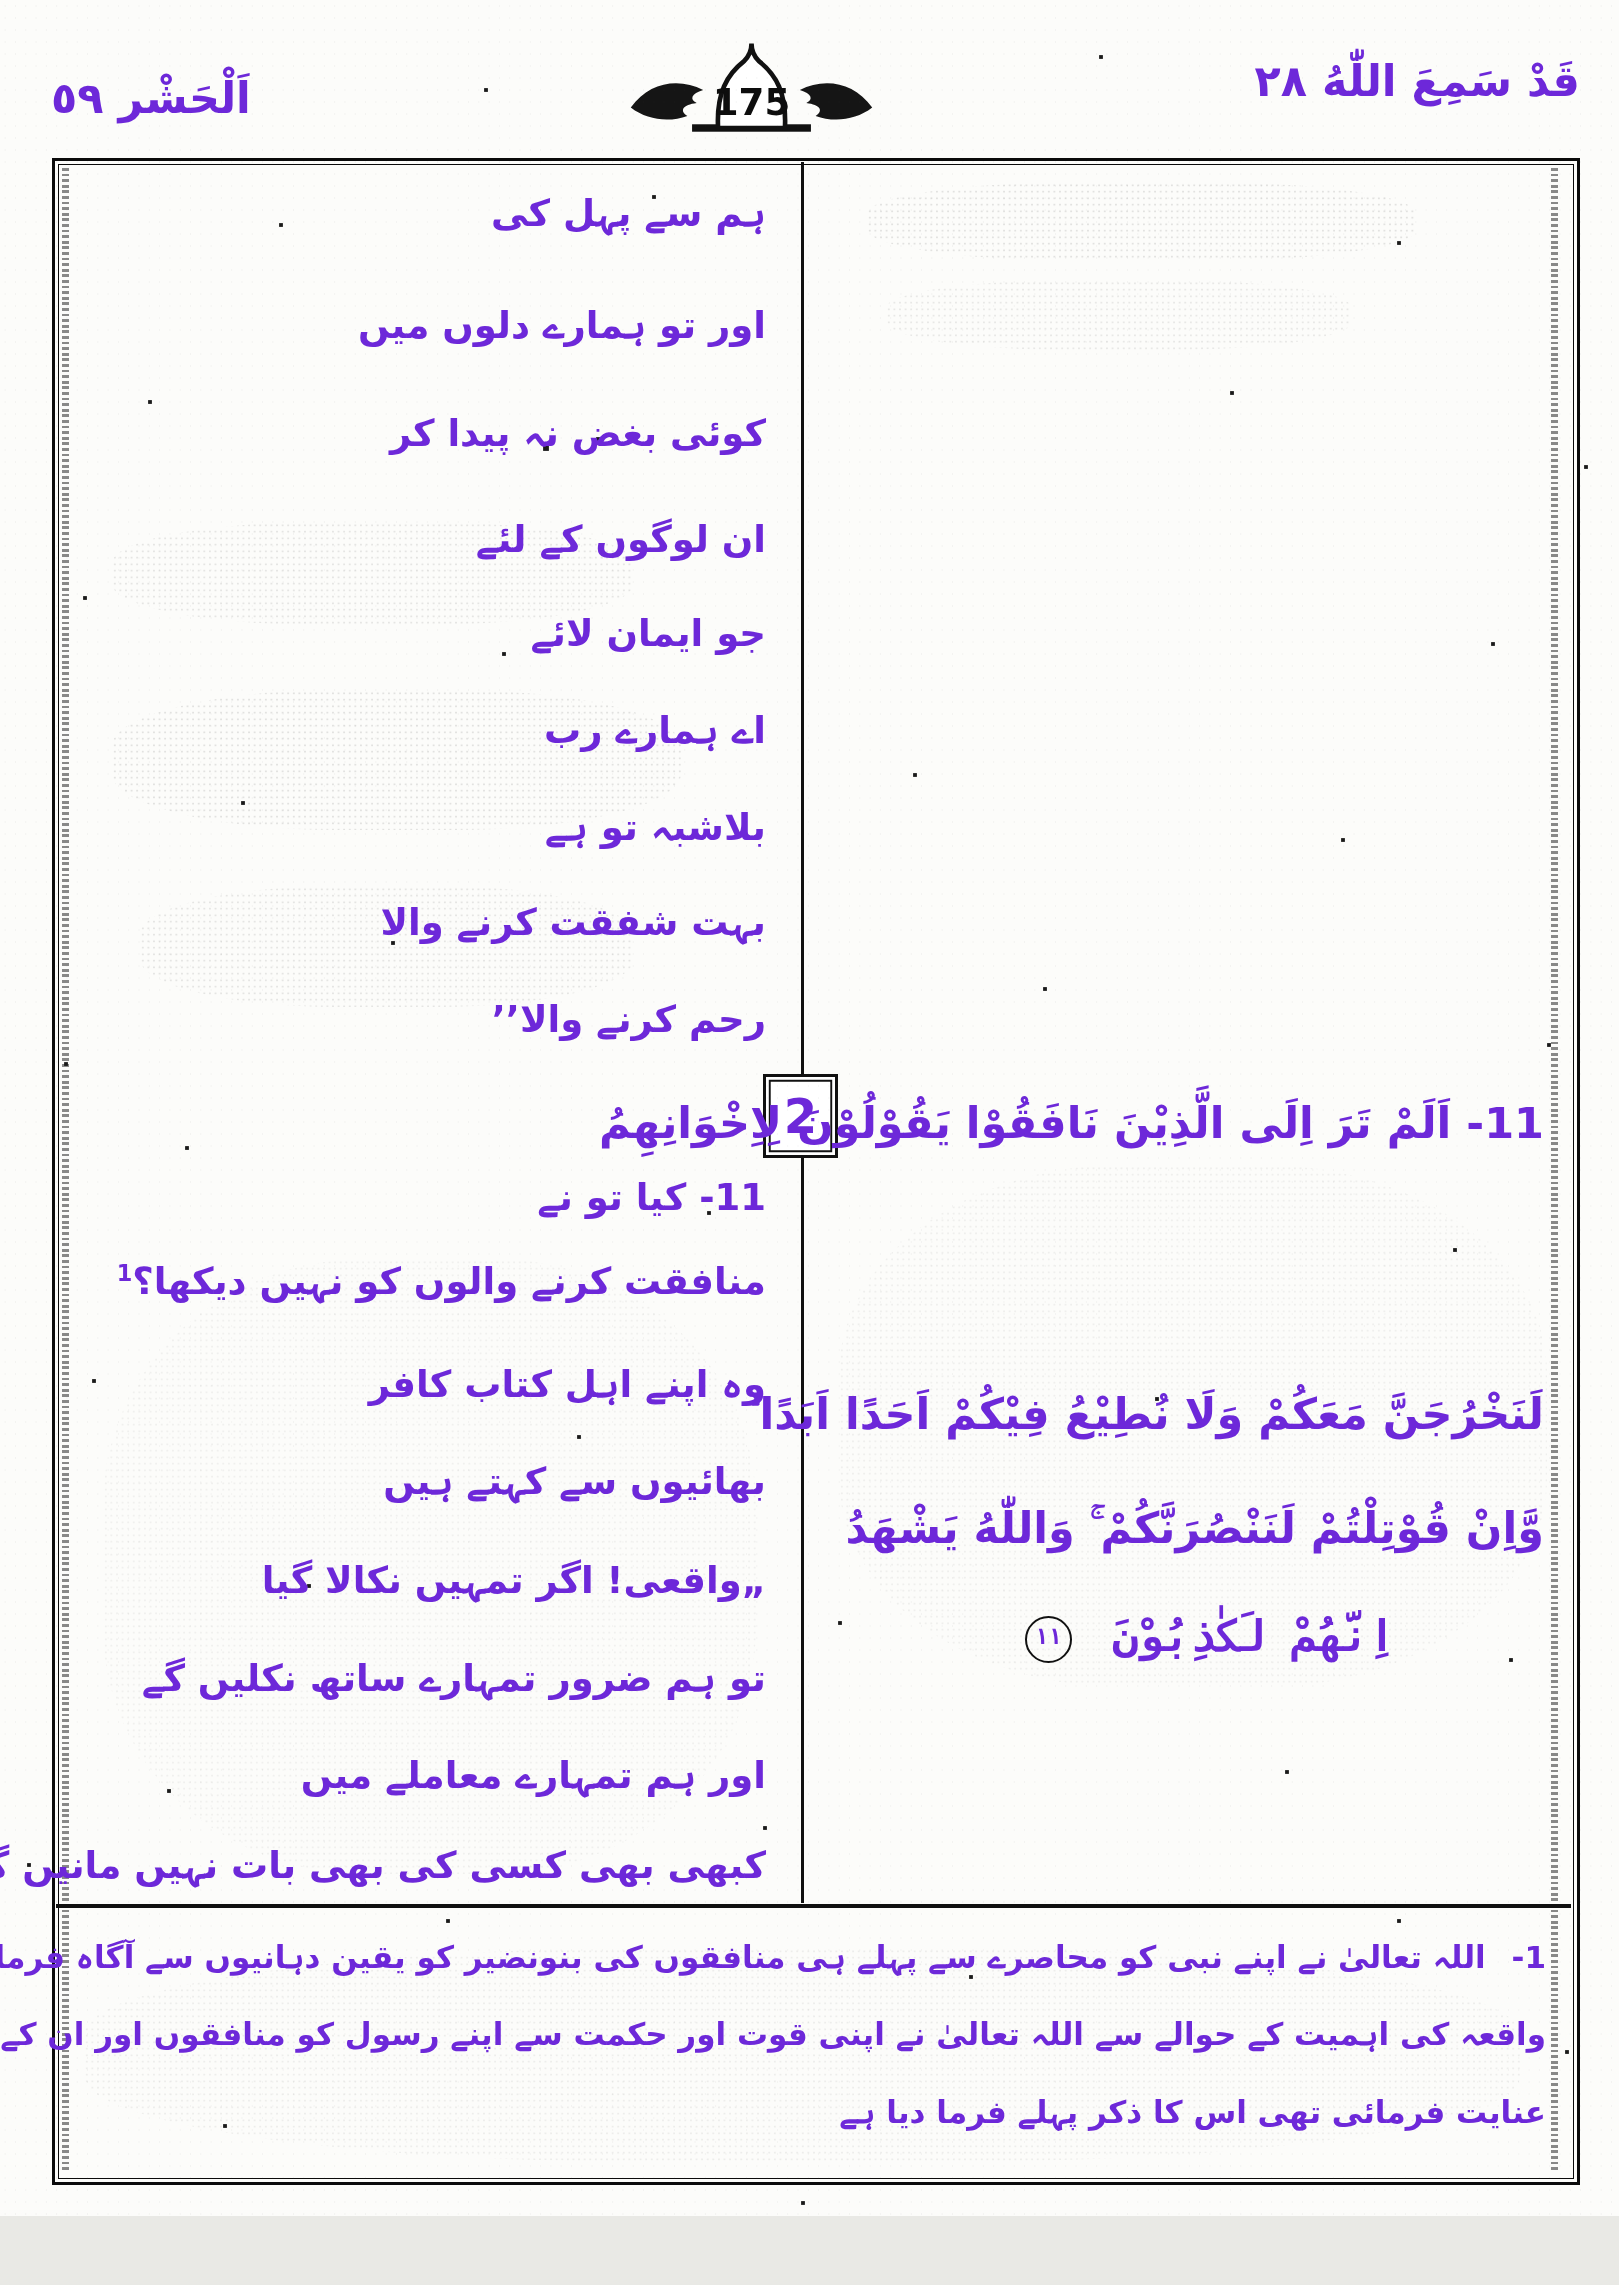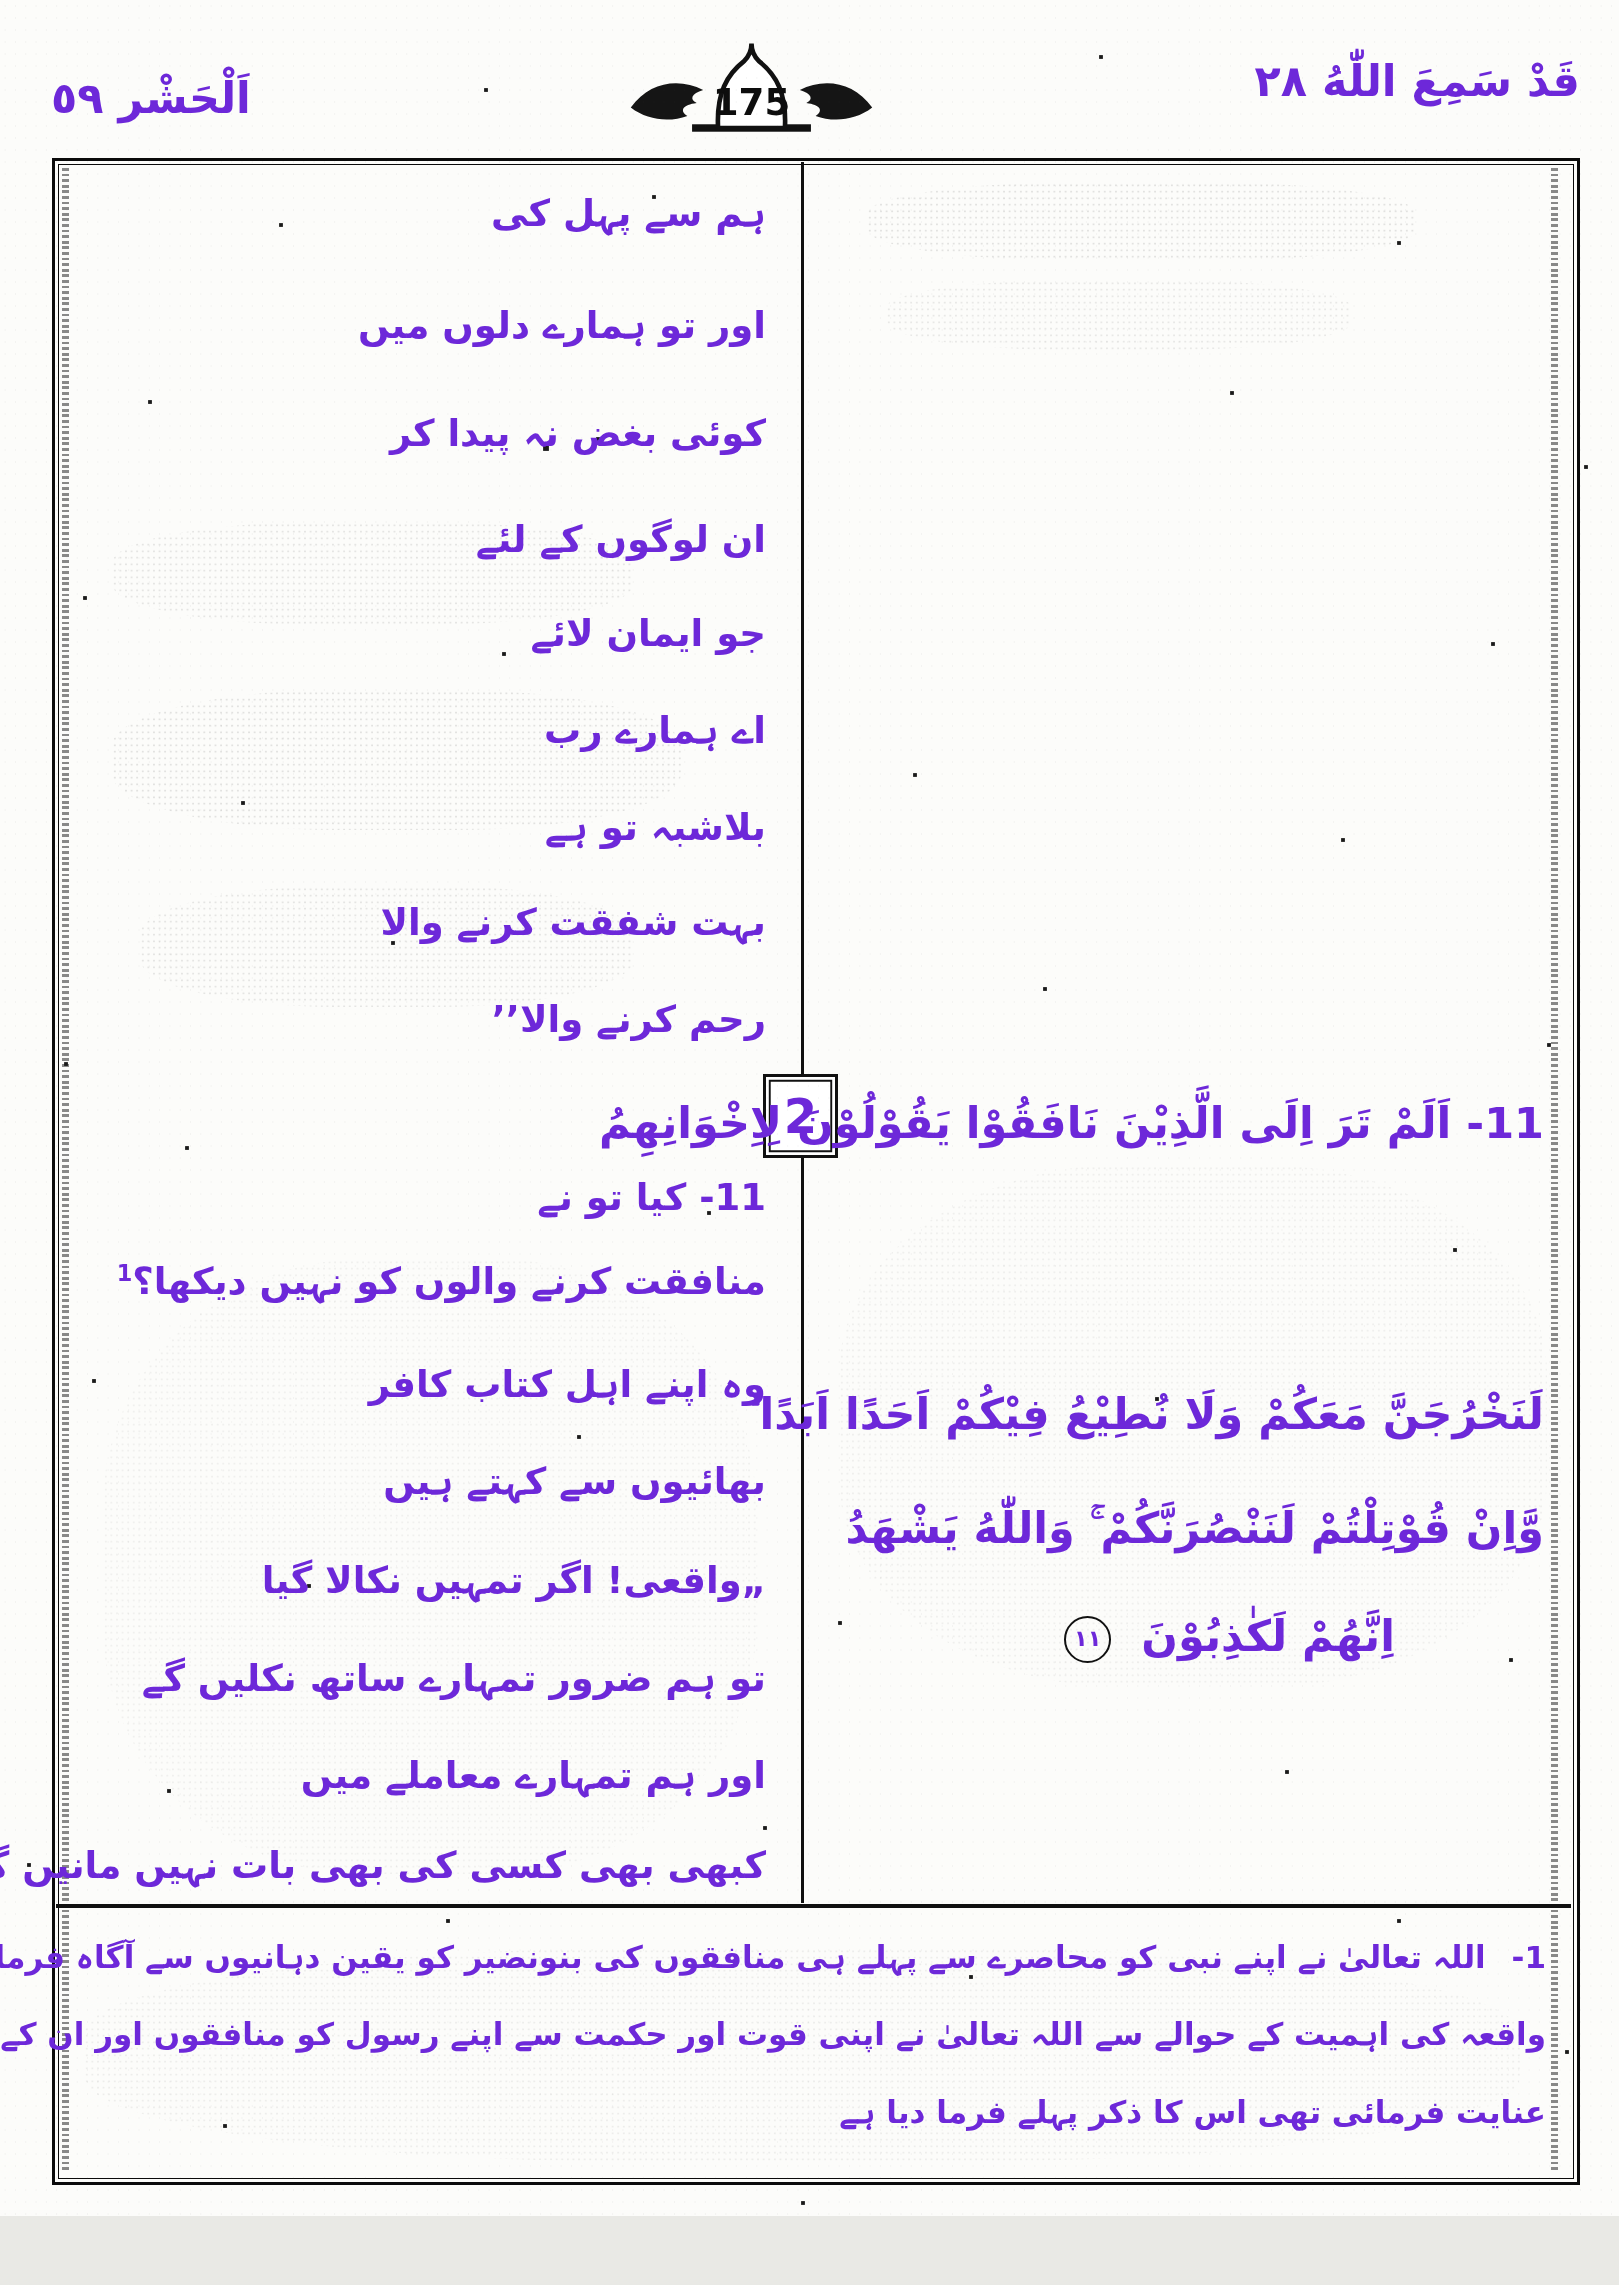--- a/index.html
+++ b/index.html
@@ -33,21 +33,21 @@
     font-weight:700;font-size:37px;white-space:nowrap;}
   .p1{top:192px}.p2{top:304px}.p3{top:412px}.p4{top:518px}.p5{top:612px}
   .p6{top:709px}.p7{top:806px}.p8{top:901px}.p9{top:998px}
   .q1{top:1176px}.q2{top:1260px}.q3{top:1363px}.q4{top:1460px}
   .q5{top:1559px}.q6{top:1657px}.q7{top:1754px}.q8{top:1844px}
   .fn-ref{font-size:22.4px;vertical-align:super;font-weight:700;}
   
   .ar-line{position:absolute;right:75px;direction:rtl;text-align:right;
     font-weight:700;font-size:43px;white-space:nowrap;}
   .a1{top:1098px}.a2{top:1275px}.a3{top:1389px}.a4{top:1503px}
-  .a5{top:1611px;right:224px;}
+  .a5{top:1611px;right:224px;font-family:Liberation Mono, monospace;}
   .vnum{}
   .vcircle{display:inline-block;width:43px;height:43px;line-height:41px;
     border:2.8px solid #111;border-radius:50%;text-align:center;
     font-size:22.4px;vertical-align:middle;margin-right:15px;}
   
   .section-box{position:absolute;left:763px;top:1074px;width:69px;height:78px;
     background:#fff;border:3.7px solid #111;
     box-shadow:inset 0 0 0 2.8px #fff, inset 0 0 0 4.7px #111;
     display:flex;align-items:center;justify-content:center;
     font-size:48px;font-weight:700;}

